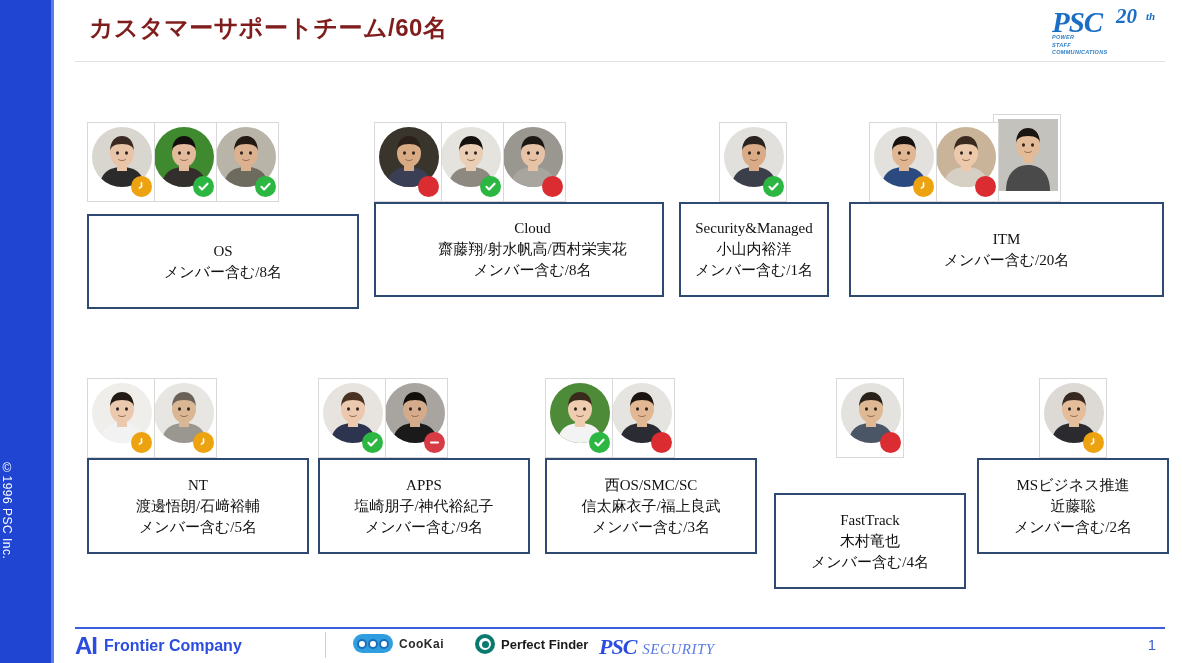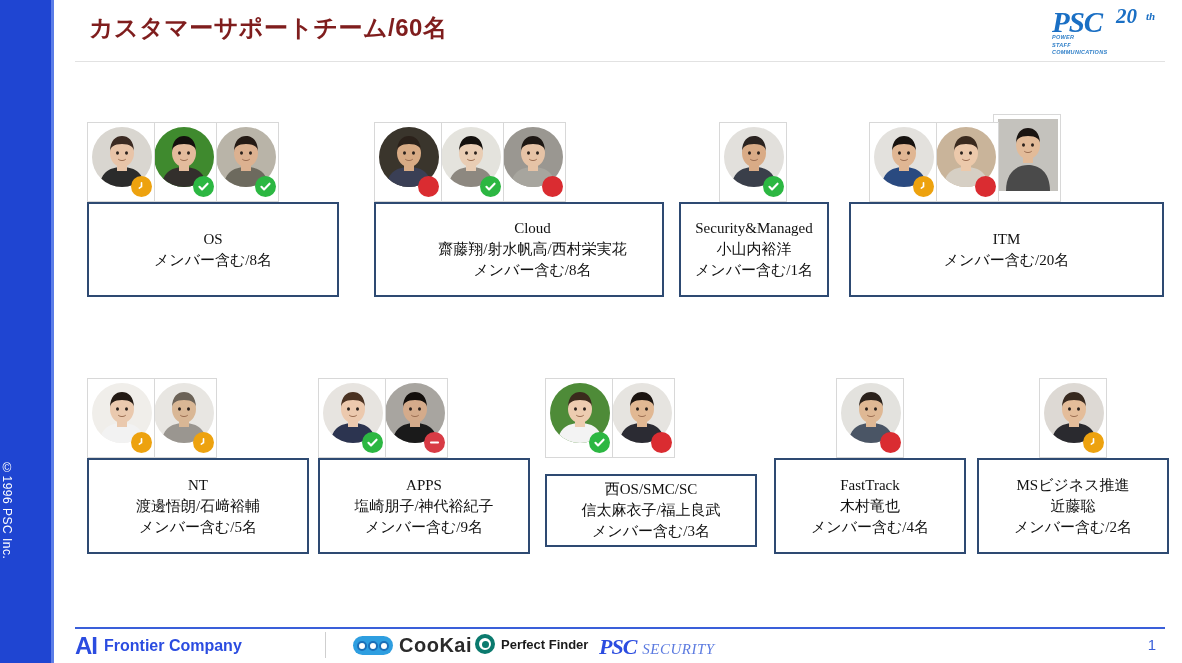--- a/index.html
+++ b/index.html
@@ -149,21 +149,21 @@
   .footer-logo { position: absolute; top: 4px; display: flex; align-items: center; }
   #cookai-logo { left: 296px; }
   .cookai-mark {
     width: 40px; height: 19px; border-radius: 10px;
     background: #2e9ee0;
     display: flex; align-items: center; justify-content: center; gap: 1px;
   }
   .cookai-dot { width: 10px; height: 10px; border-radius: 50%; background: #ffffff; border: 2px solid #1b6fb8; }
   .cookai-text {
     margin-left: 6px; font-family: "Liberation Sans", sans-serif;
-    font-size: 20px; font-weight: bold; color: #2a2a2a; letter-spacing: 0.5px;
+    font-size: 12px; font-weight: bold; color: #2a2a2a; letter-spacing: 0.5px;
   }
   #perfect-finder-logo { left: 418px; }
   .pf-mark {
     width: 20px; height: 20px; border-radius: 50%;
     border: 4px solid #0b7a6e; background: #ffffff;
     display: flex; align-items: center; justify-content: center;
   }
   .pf-inner { width: 7px; height: 7px; border-radius: 50%; background: #0b7a6e; }
   .pf-text {
     margin-left: 6px; font-family: "Liberation Sans", sans-serif;
@@ -259,21 +259,21 @@
     <ellipse cx="34.5" cy="26" rx="1.5" ry="1.8" fill="#2a211c"></ellipse>
     <path d="M26.5 32.5 C28 34 32 34 33.5 32.5" stroke="#9c6f53" stroke-width="1" fill="none" stroke-linecap="round"></path>
   </svg></div>
             <span class="badge available" style="background: rgb(44, 183, 66);">
               <svg width="13" height="13" viewBox="0 0 16 16">
                 <path d="M3 8.4 L6.2 11.6 L13 4.6" stroke="#ffffff" stroke-width="2.6" fill="none" stroke-linecap="round" stroke-linejoin="round"></path>
               </svg>
             </span>
           </div>
         </div>
-        <div class="team-box" style="width: 252px; height: 95px;">
+        <div class="team-box" style="width: 272px; height: 95px; margin-top: 12px;">
           <div class="team-name">OS</div>
           <div class="team-count">メンバー含む/8名</div>
         </div>
       </div>
       <div class="team-group" style="left: 317px; top: 202px; width: 290px; height: 95px;">
         <div class="avatar-strip" style="left: 0px;">
           <div class="avatar-card" style="z-index: 10;">
             <div class="avatar-photo">
   <svg width="60" height="60" viewBox="0 0 60 60">
     <rect x="0" y="0" width="60" height="60" fill="#3a352c"></rect>
@@ -524,21 +524,21 @@
     <rect x="25" y="32" width="10" height="12" fill="#e1b893"></rect>
     <ellipse cx="30" cy="26" rx="12" ry="14" fill="#e1b893"></ellipse>
     <path d="M18 25 C18 13 24 9 30 9 C36 9 42 13 42 25 C42 20 38 17 30 17 C22 17 18 20 18 25 Z" fill="#1b1410"></path>
     <ellipse cx="25.5" cy="26" rx="1.5" ry="1.8" fill="#2a211c"></ellipse>
     <ellipse cx="34.5" cy="26" rx="1.5" ry="1.8" fill="#2a211c"></ellipse>
     <path d="M26.5 32.5 C28 34 32 34 33.5 32.5" stroke="#9c6f53" stroke-width="1" fill="none" stroke-linecap="round"></path>
   </svg></div>
             <span class="badge busy" style="background: rgb(218, 44, 49);"></span>
           </div>
         </div>
-        <div class="team-box" style="width: 212px; height: 73px; margin-top: 16px;">
+        <div class="team-box" style="width: 212px; height: 96px;">
           <div class="team-name">西OS/SMC/SC</div>
           <div class="team-members">信太麻衣子/福上良武</div>
           <div class="team-count">メンバー含む/3名</div>
         </div>
       </div>
       <div class="team-group" style="left: 717px; top: 458px; width: 192px; height: 96px;">
         <div class="avatar-strip" style="left: 62px;">
           <div class="avatar-card" style="z-index: 10;">
             <div class="avatar-photo">
   <svg width="60" height="60" viewBox="0 0 60 60">
@@ -547,21 +547,21 @@
     <rect x="25" y="32" width="10" height="12" fill="#dfb894"></rect>
     <ellipse cx="30" cy="26" rx="12" ry="14" fill="#dfb894"></ellipse>
     <path d="M18 25 C18 13 24 9 30 9 C36 9 42 13 42 25 C42 20 38 17 30 17 C22 17 18 20 18 25 Z" fill="#2a211b"></path>
     <ellipse cx="25.5" cy="26" rx="1.5" ry="1.8" fill="#2a211c"></ellipse>
     <ellipse cx="34.5" cy="26" rx="1.5" ry="1.8" fill="#2a211c"></ellipse>
     <path d="M26.5 32.5 C28 34 32 34 33.5 32.5" stroke="#9c6f53" stroke-width="1" fill="none" stroke-linecap="round"></path>
   </svg></div>
             <span class="badge busy" style="background: rgb(218, 44, 49);"></span>
           </div>
         </div>
-        <div class="team-box" style="width: 192px; height: 96px;">
+        <div class="team-box" style="width: 192px; height: 96px; margin-top: 35px;">
           <div class="team-name">FastTrack</div>
           <div class="team-members">木村竜也</div>
           <div class="team-count">メンバー含む/4名</div>
         </div>
       </div>
       <div class="team-group" style="left: 920px; top: 458px; width: 192px; height: 96px;">
         <div class="avatar-strip" style="left: 62px;">
           <div class="avatar-card" style="z-index: 10;">
             <div class="avatar-photo">
   <svg width="60" height="60" viewBox="0 0 60 60">

